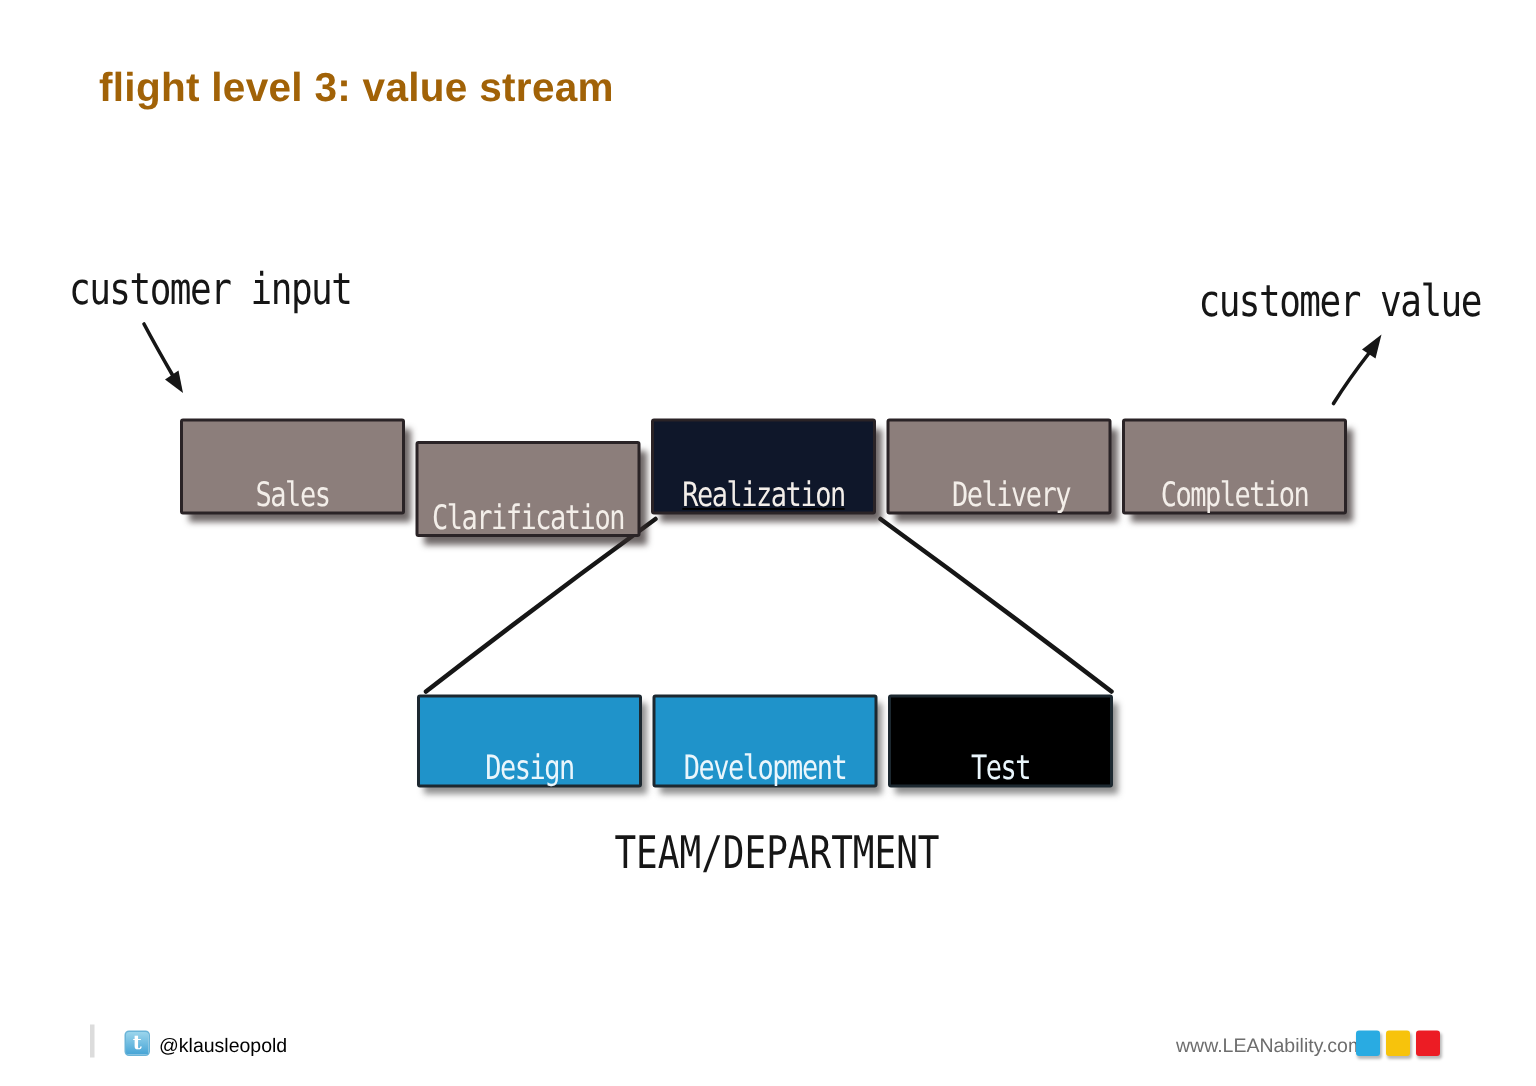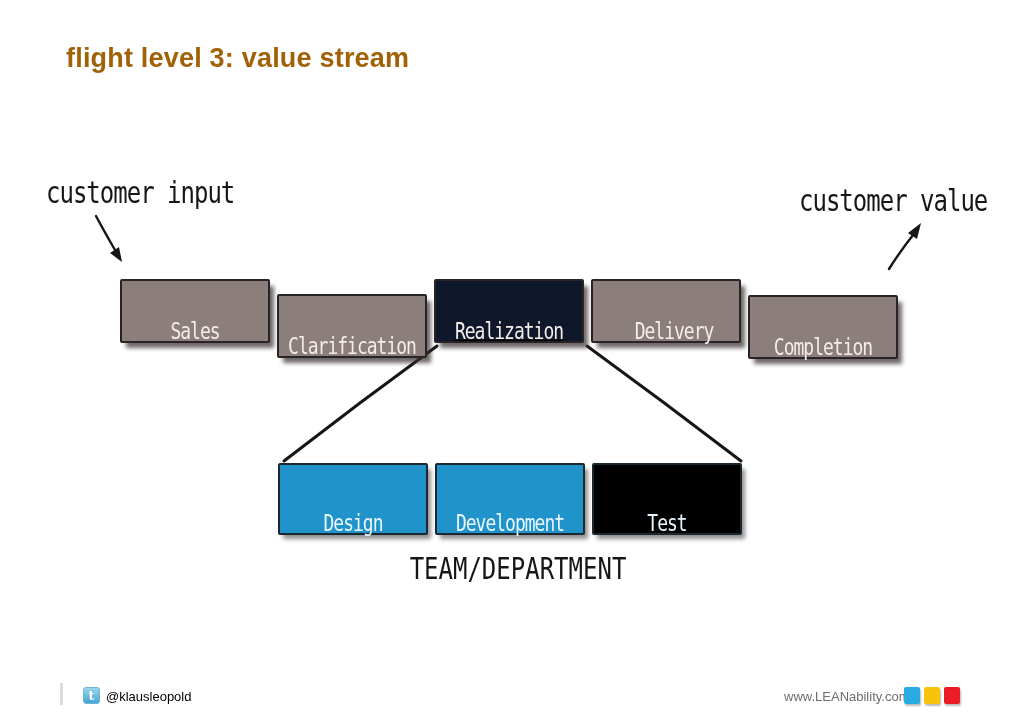--- a/index.html
+++ b/index.html
@@ -17,21 +17,21 @@
 
   .arrow-layer{position:absolute;left:0;top:0;pointer-events:none;}
 
   .row{position:absolute;display:flex;gap:7px;}
   .stage-row{left:120px;top:279px;}
   .team-row{left:278px;top:463px;}
   .box{display:flex;align-items:flex-end;justify-content:center;
        border:2px solid #2a2326;border-radius:2px;box-sizing:border-box;}
   .stage{width:150px;height:64px;background:#8c7e7b;
          box-shadow:5px 6px 4px -1px rgba(55,46,46,.72);}
-  .team{width:150px;height:72px;background:#1f93ca;border-color:#1c2830;
+  .team{width:150px;height:62px;background:#1f93ca;border-color:#1c2830;
         box-shadow:4px 5px 4px -1px rgba(70,70,70,.6);}
   .boxlabel{font-size:18px;color:#f3eee9;transform:scaleY(1.25);transform-origin:center;white-space:nowrap;}
   .team .boxlabel{color:#eaf6fc;}
 
   .caption{position:absolute;left:393px;top:551px;width:250px;text-align:center;
            font-size:24px;letter-spacing:0;transform:scaleY(1.25);transform-origin:top center;white-space:nowrap;}
 
   
   .footer-bar{position:absolute;left:60px;top:683px;width:3px;height:22px;background:#dcdcdc;}
   .tw-icon{position:absolute;left:83px;top:687px;width:17px;height:17px;border-radius:3px;
@@ -71,21 +71,21 @@
     </div>
     <div class="box stage" style="background: rgb(140, 126, 123); margin-top: 15px;">
       <span class="hand boxlabel">Clarification</span>
     </div>
     <div class="box stage" style="background: #0f172a; text-decoration: underline;">
       <span class="hand boxlabel">Realization</span>
     </div>
     <div class="box stage" style="background: rgb(140, 126, 123); padding-left: 16px;">
       <span class="hand boxlabel">Delivery</span>
     </div>
-    <div class="box stage" style="background: rgb(140, 126, 123); margin-top: 16px;">
+    <div class="box stage" style="background: rgb(140, 126, 123);">
       <span class="hand boxlabel">Completion</span>
     </div>
   </div>
 
   <div class="row team-row">
     <div class="box team" style="background: rgb(31, 147, 202);">
       <span class="hand boxlabel">Design</span>
     </div>
     <div class="box team" style="background: rgb(31, 147, 202);">
       <span class="hand boxlabel">Development</span>

